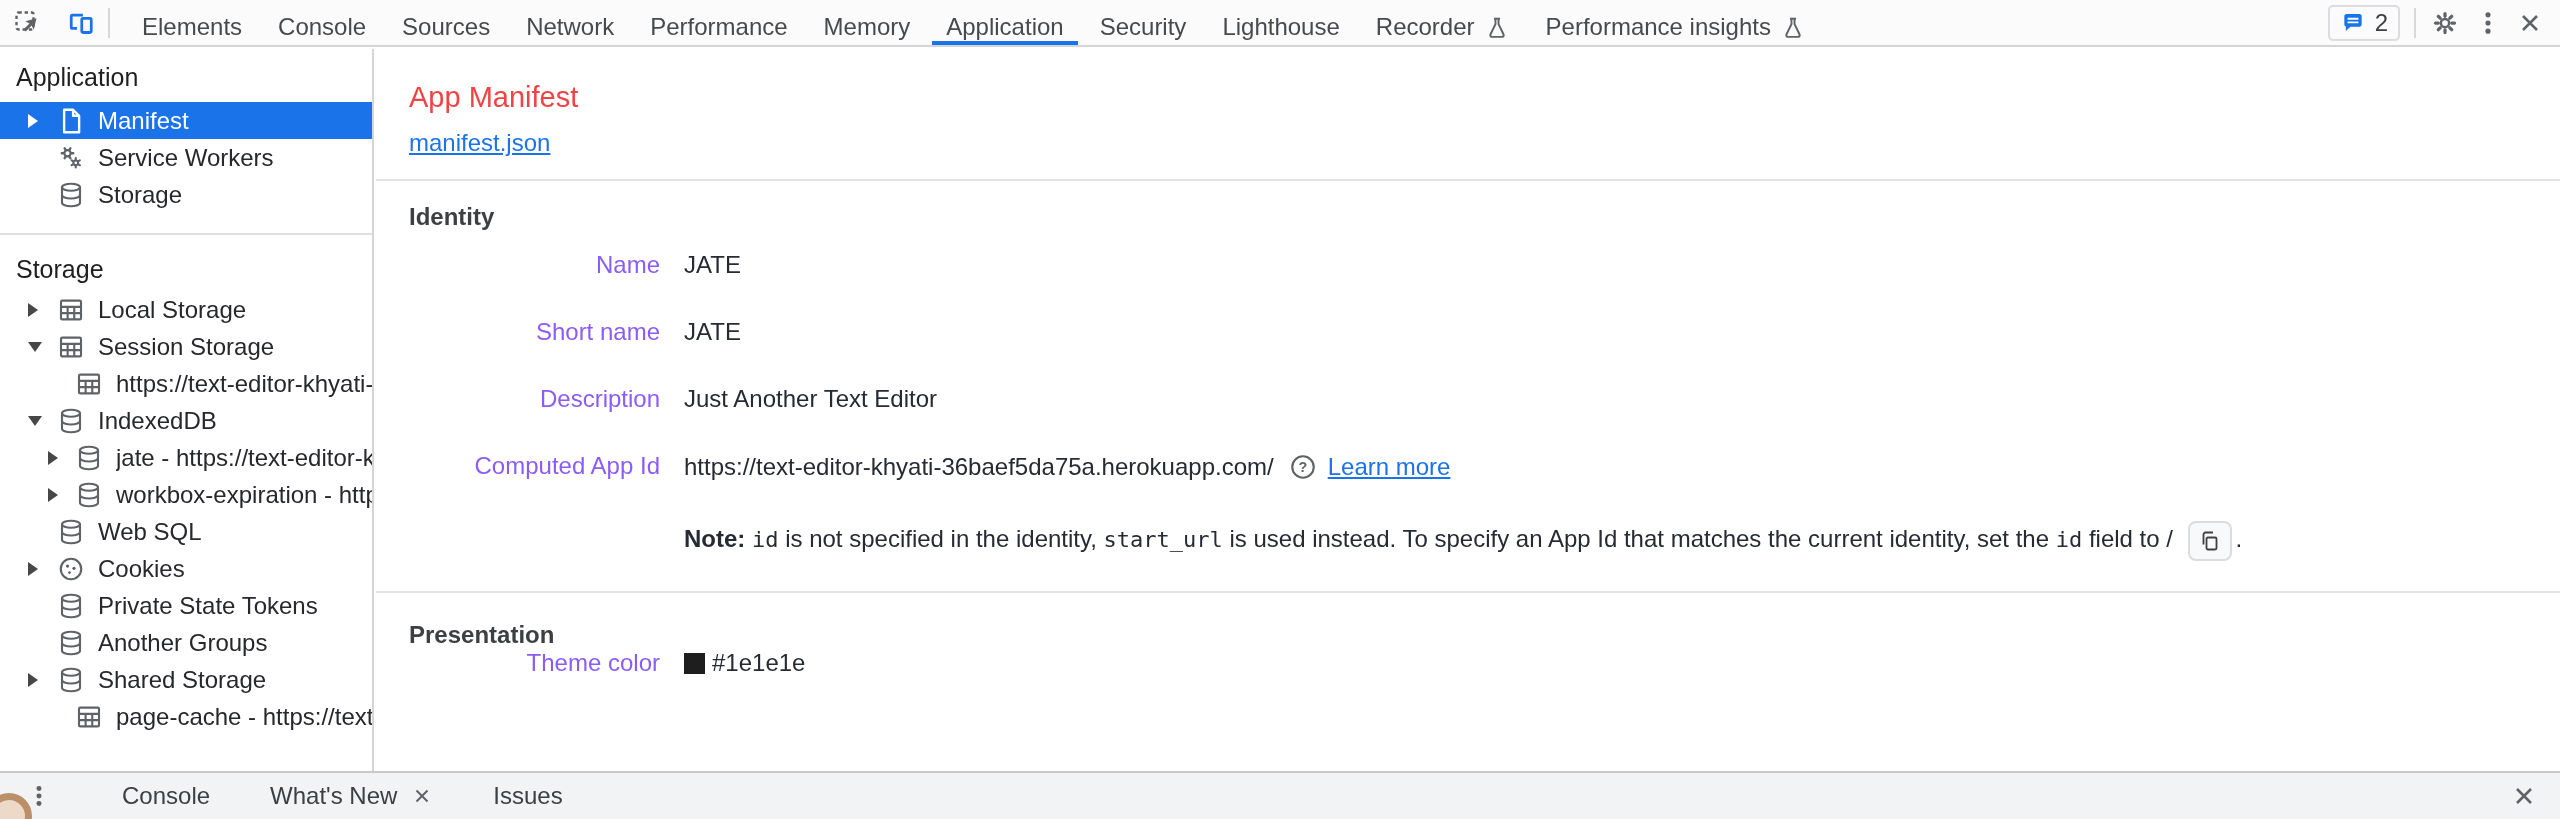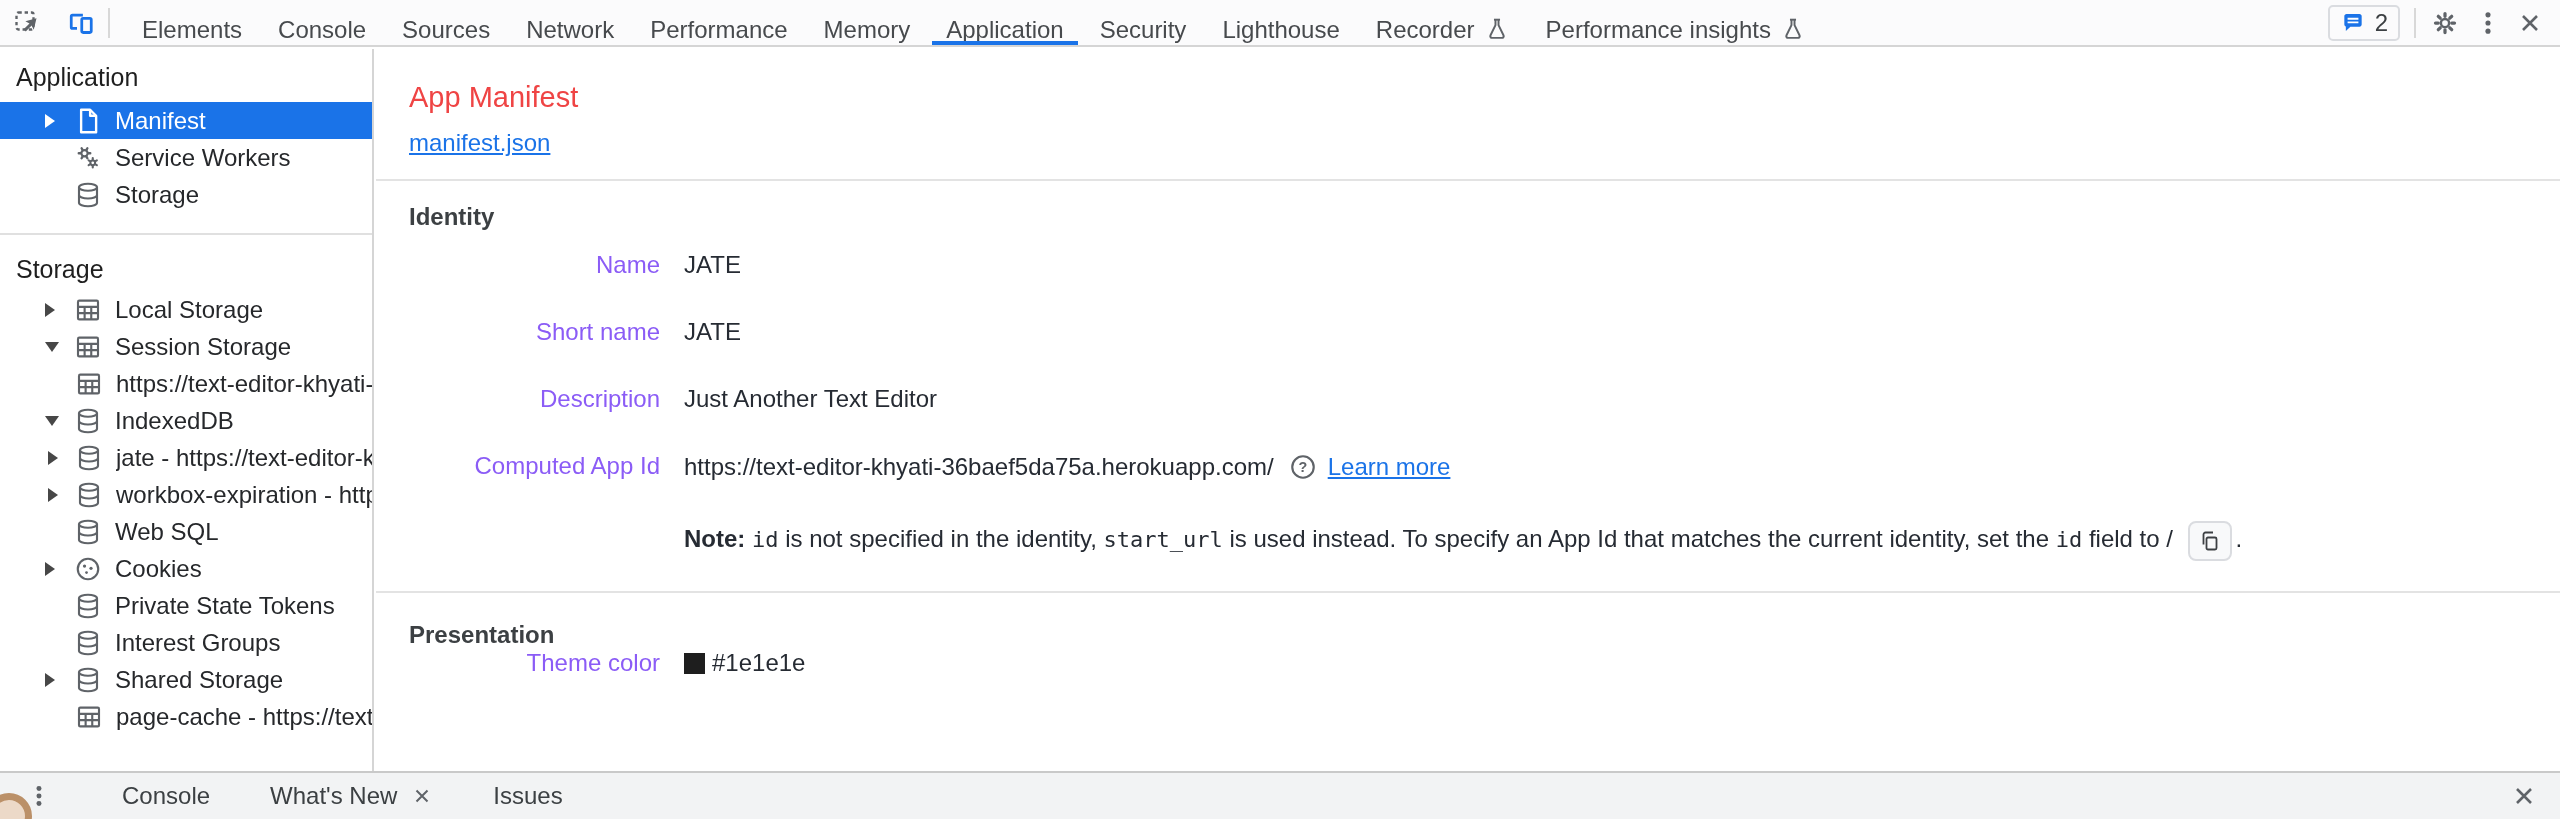--- a/index.html
+++ b/index.html
@@ -16,21 +16,21 @@
     background: #fbfbfc; border-bottom: 2px solid #d5d5d5;
     display: flex; align-items: stretch; z-index: 5;
   }
   .tb-icon-btn {
     display: flex; align-items: center; justify-content: center;
     width: 54px; height: 45px; cursor: pointer; flex: none;
   }
   .tb-sep { width: 2px; height: 30px; background: #d8d8d8; align-self: center; flex: none; }
   .tabs { display: flex; align-items: stretch; margin-left: 14px; }
   .tab {
-    display: flex; align-items: flex-start; padding: 16px 18px; position: relative;
+    display: flex; align-items: flex-end; padding: 4px 18px; position: relative;
     font-size: 24px; color: #474a4d; cursor: pointer; white-space: nowrap;
   }
   .tab.selected::after {
     content: ""; position: absolute; left: 4px; right: 4px; bottom: 0;
     height: 4px; background: #1a73e8;
   }
   .tab .flask { margin-left: 9px; }
   .tb-right {
     margin-left: auto; display: flex; align-items: center; gap: 14px;
     padding-right: 16px;
@@ -47,21 +47,21 @@
     background: #fff; border-right: 2px solid #d5d5d5; overflow: hidden;
     padding-top: 12px;
   }
   .s-header {
     height: 32px; padding-left: 16px; display: flex; align-items: center;
     font-size: 25px; color: #1f1f1f; margin-bottom: 9px;
   }
   .s-divider { height: 2px; background: #e0e0e0; margin-top: 20px; }
   .s-header.second { margin-top: 18px; margin-bottom: 6px; }
   .s-row {
-    height: 37px; display: flex; align-items: center; padding-left: 45px;
+    height: 37px; display: flex; align-items: center; padding-left: 28px;
     font-size: 24px; color: #26282b; cursor: pointer; white-space: nowrap; overflow: hidden;
   }
   .s-row.child { padding-left: 48px; }
   .s-row .arrowbox { width: 28px; flex: none; display: flex; align-items: center; }
   .s-row.child .arrowbox { width: 26px; }
   .s-row .icn { width: 30px; height: 30px; flex: none; margin-right: 12px; }
   .s-row .lbl { overflow: hidden; white-space: nowrap; }
   .s-row.selected { background: #1a73e8; color: #ffffff; }
   .tri-r {
     width: 0; height: 0; border-top: 7px solid transparent;
@@ -405,21 +405,21 @@
 
   <div class="s-row">
     <span class="arrowbox"></span>
     <span class="icn">
       <svg width="30" height="30" viewBox="0 0 24 24" fill="none" stroke="#5f6368" stroke-width="1.7">
         <ellipse cx="12" cy="5.8" rx="7.2" ry="2.8"></ellipse>
         <path d="M4.8 5.8v12.4c0 1.55 3.22 2.8 7.2 2.8s7.2-1.25 7.2-2.8V5.8"></path>
         <path d="M4.8 12c0 1.55 3.22 2.8 7.2 2.8s7.2-1.25 7.2-2.8"></path>
       </svg>
     </span>
-    <span class="lbl">Interest Groups</span>
+    <span class="lbl">Another Groups</span>
   </div>
 
   <div class="s-row">
     <span class="arrowbox">
         <span class="tri-r"></span>
       </span>
     <span class="icn">
       <svg width="30" height="30" viewBox="0 0 24 24" fill="none" stroke="#5f6368" stroke-width="1.7">
         <ellipse cx="12" cy="5.8" rx="7.2" ry="2.8"></ellipse>
         <path d="M4.8 5.8v12.4c0 1.55 3.22 2.8 7.2 2.8s7.2-1.25 7.2-2.8V5.8"></path>

